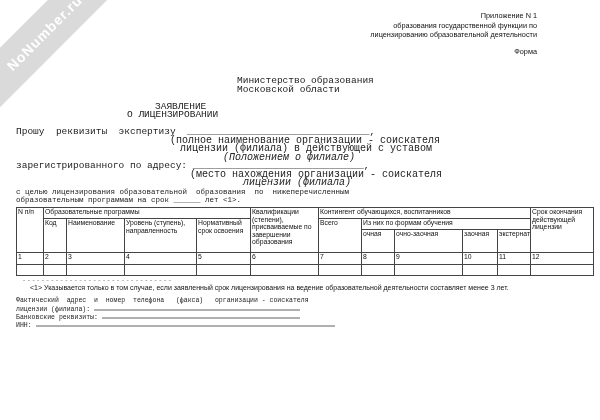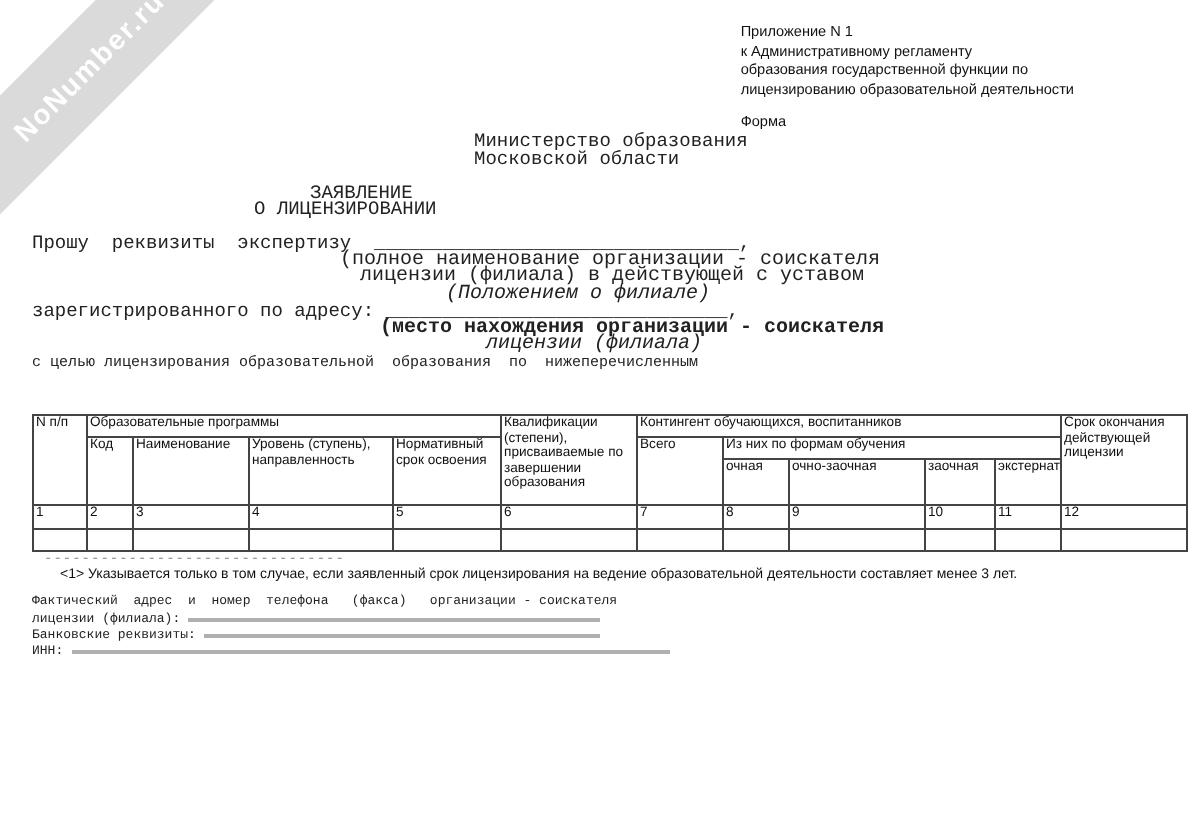--- a/index.html
+++ b/index.html
@@ -6,38 +6,38 @@
   .page{position:relative;width:600px;height:420px;background:#ffffff;overflow:hidden;
         font-family:"Liberation Sans",sans-serif;color:#1c1c1c;}
 
   
   .watermark{position:absolute;left:-48px;top:12px;width:185px;height:42px;background:#dadada;
              transform:rotate(-45deg);display:flex;align-items:center;justify-content:center;}
   .watermark span{font-family:"Liberation Sans",sans-serif;font-weight:bold;font-size:14px;
                   color:#ffffff;letter-spacing:1px;}
 
   
-  .corner{position:absolute;top:11px;right:63px;text-align:left;
+  .corner{position:absolute;top:11px;right:63px;text-align:right;
           font-size:7.3px;line-height:9.6px;color:#111;}
   .corner .forma{margin-top:7px;}
 
   
-  .docbody{position:absolute;left:16px;top:67px;width:575px;}
+  .docbody{position:absolute;left:16px;top:77px;width:575px;}
   .bl{height:8.5px;white-space:pre;font-family:"Liberation Mono","DejaVu Sans Mono",monospace;
       color:#222;}
   .m10{font-size:9.5px;line-height:8.5px;}
   .m75{font-size:7.5px;line-height:8.5px;}
   .m7{font-size:10px;line-height:8.5px;}
   .i221{padding-left:221px;}
   .i139{padding-left:139px;}
   .i111{padding-left:111px;}
   .i154{padding-left:154px;}
   .i164{padding-left:164px;}
   .i207{padding-left:207px;font-style:italic;}
-  .i174{padding-left:174px;font-weight:bold;}
+  .i174{padding-left:174px;}
   .i227{padding-left:227px;font-style:italic;}
 
   
   table.lic{position:absolute;left:16px;top:207px;width:577px;border-collapse:collapse;
             table-layout:fixed;font-size:6.8px;line-height:7.6px;color:#111;}
   table.lic td,table.lic th{border:1px solid #444;font-weight:normal;text-align:left;
             vertical-align:top;padding:0 1px;overflow:hidden;}
   tr.rA td,tr.rA th{height:10px;}
   tr.rB th{height:10px;}
   tr.rC th{height:22px;}
@@ -60,41 +60,41 @@
 <body>
 
 <div class="page">
 
   <div class="watermark">
     <span>NoNumber.ru</span>
   </div>
 
   <div class="corner">
     <div>Приложение N 1</div>
-    <div>к Административному регламенту</div>
     <div>образования государственной функции по</div>
     <div>лицензированию образовательной деятельности</div>
     <div class="forma">Форма</div>
   </div>
 
   <div class="docbody">
     <div class="bl m10 i221">Министерство образования</div>
     <div class="bl m10 i221">Московской области</div>
     <div class="bl"></div>
     <div class="bl m10 i139">ЗАЯВЛЕНИЕ</div>
     <div class="bl m10 i111">О ЛИЦЕНЗИРОВАНИИ</div>
     <div class="bl"></div>
     <div class="bl m10">Прошу  реквизиты  экспертизу  ________________________________,</div>
     <div class="bl m7 i154">(полное наименование организации - соискателя</div>
     <div class="bl m7 i164">лицензии (филиала) в действующей с уставом</div>
     <div class="bl m7 i207">(Положением о филиале)</div>
     <div class="bl m10">зарегистрированного по адресу: ______________________________,</div>
     <div class="bl m7 i174">(место нахождения организации - соискателя</div>
     <div class="bl m7 i227">лицензии (филиала)</div>
     <div class="bl m75">с целью лицензирования образовательной  образования  по  нижеперечисленным</div>
+    <div class="bl m75">образовательным программам на срок ______ лет &lt;1&gt;.</div>
   </div>
 
   <table class="lic">
     <colgroup>
       <col style="width:27px">
         <col style="width:23px">
         <col style="width:58px">
         <col style="width:72px">
       <col style="width:54px">
         <col style="width:68px">

